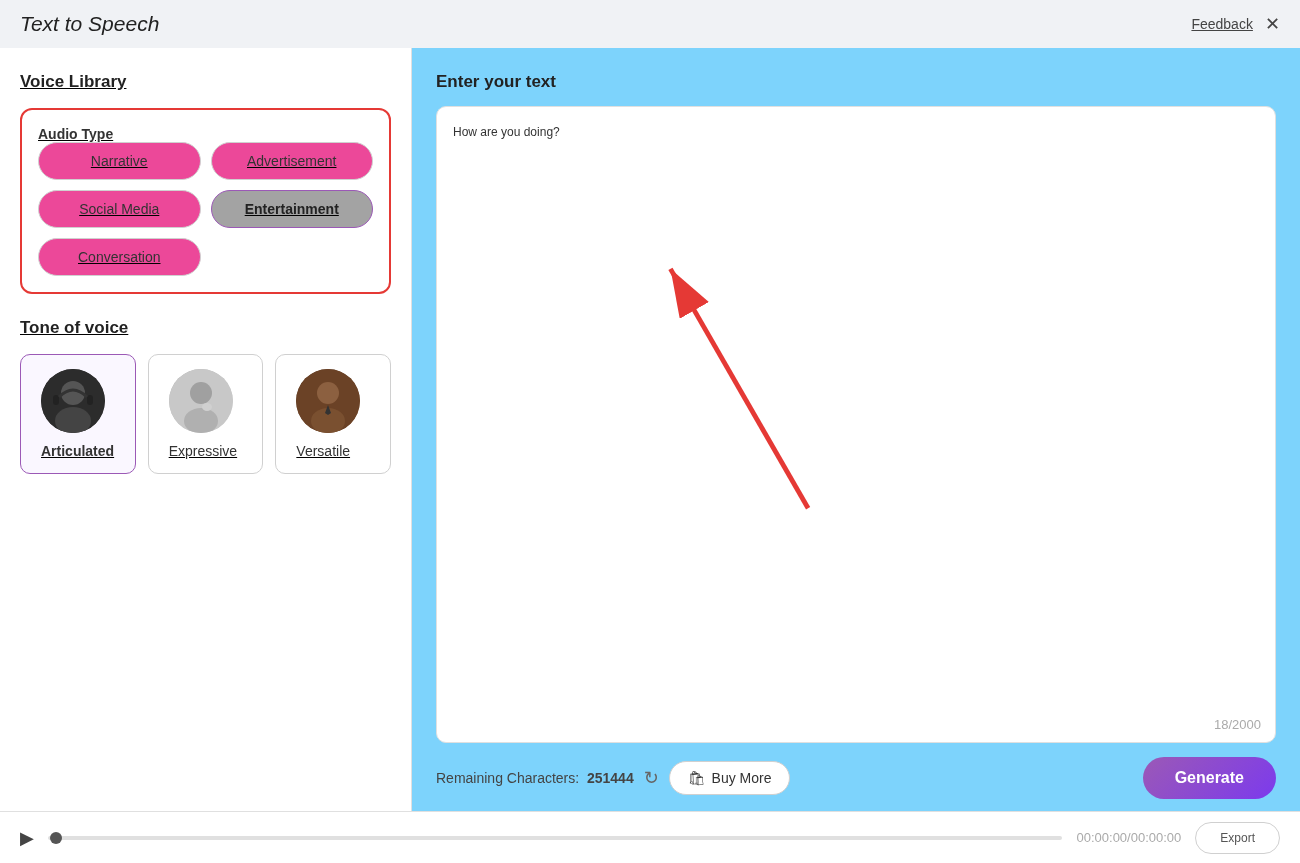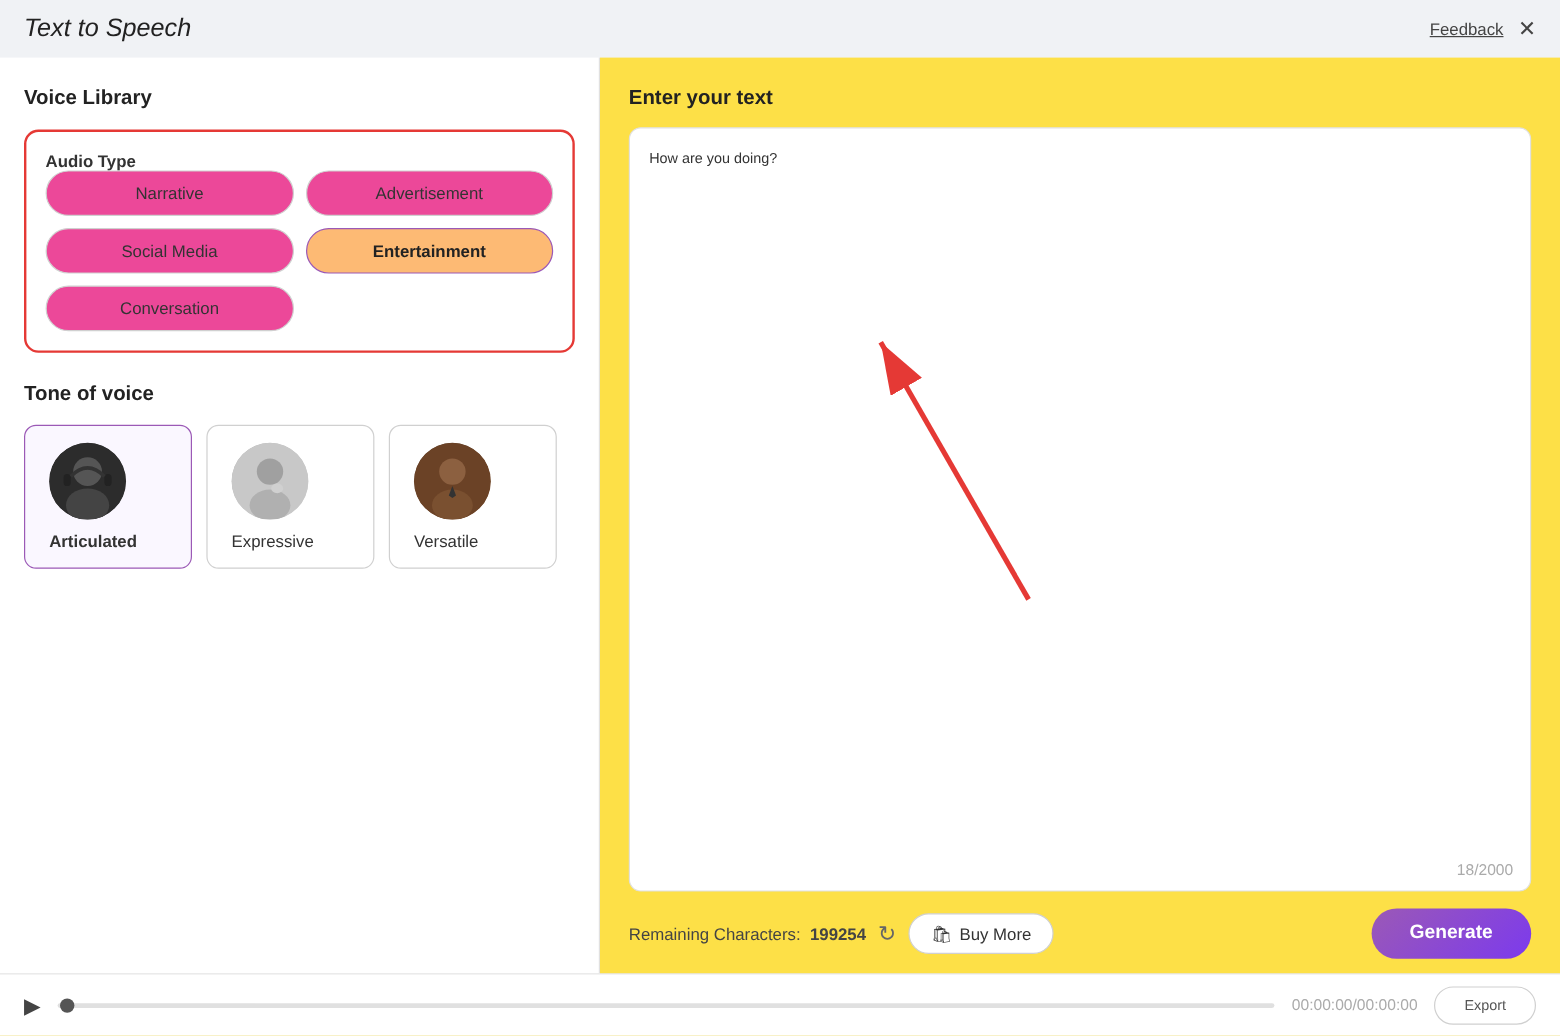--- a/index.html
+++ b/index.html
@@ -48,25 +48,26 @@
 
     
     .main-layout {
       display: flex;
       height: calc(863px - 48px - 52px);
       gap: 0;
     }
 
     
     .left-panel {
-      width: 500px;
+      width: 412px;
       background: #ffffff;
       padding: 24px 20px;
       border-right: 1px solid #e0e0e0;
       overflow-y: auto;
+      text-decoration: underline;
     }
     .section-title {
       font-size: 17px;
       font-weight: 600;
       color: #222;
       margin-bottom: 16px;
     }
 
     
     .audio-type-box {
@@ -91,21 +92,21 @@
       padding: 10px 16px;
       font-size: 14px;
       color: #333;
       background: #ec4899;
       cursor: pointer;
       text-align: center;
       transition: all 0.15s;
     }
     .audio-type-btn.active {
       border-color: #9b59b6;
-      background: #fdba74;
+      background: #a3a3a3;
       color: #222;
       font-weight: 600;
     }
 
     
     .tone-section {}
     .tone-grid {
       display: flex;
       gap: 12px;
     }
@@ -142,21 +143,21 @@
     .tone-label {
       font-size: 14px;
       color: #333;
       font-weight: 500;
     }
     .tone-card.active .tone-label { font-weight: 700; }
 
     
     .right-panel {
       flex: 1;
-      background: #fde047;
+      background: #7dd3fc;
       padding: 24px 24px 12px 24px;
       display: flex;
       flex-direction: column;
     }
     .enter-text-title {
       font-size: 17px;
       font-weight: 600;
       color: #222;
       margin-bottom: 14px;
     }
@@ -375,21 +376,21 @@
         </defs>
         <line x1="310" y1="270" x2="195" y2="70" stroke="#e53935" stroke-width="4" marker-end="url(#arrowhead)"></line>
       </svg>
       <span class="char-count">18/2000</span>
     </div>
 
     <div class="right-bottom">
       <div class="remaining-actions">
         <span class="remaining-chars">
           <span>Remaining Characters:</span>
-          &nbsp;<strong>199254</strong>
+          &nbsp;<strong>251444</strong>
         </span>
         <button class="refresh-icon-btn">↻</button>
         <button class="buy-more-btn">
           <span>🛍</span>
           <span>Buy More</span>
         </button>
       </div>
       <button class="generate-btn">Generate</button>
     </div>
   </div>

